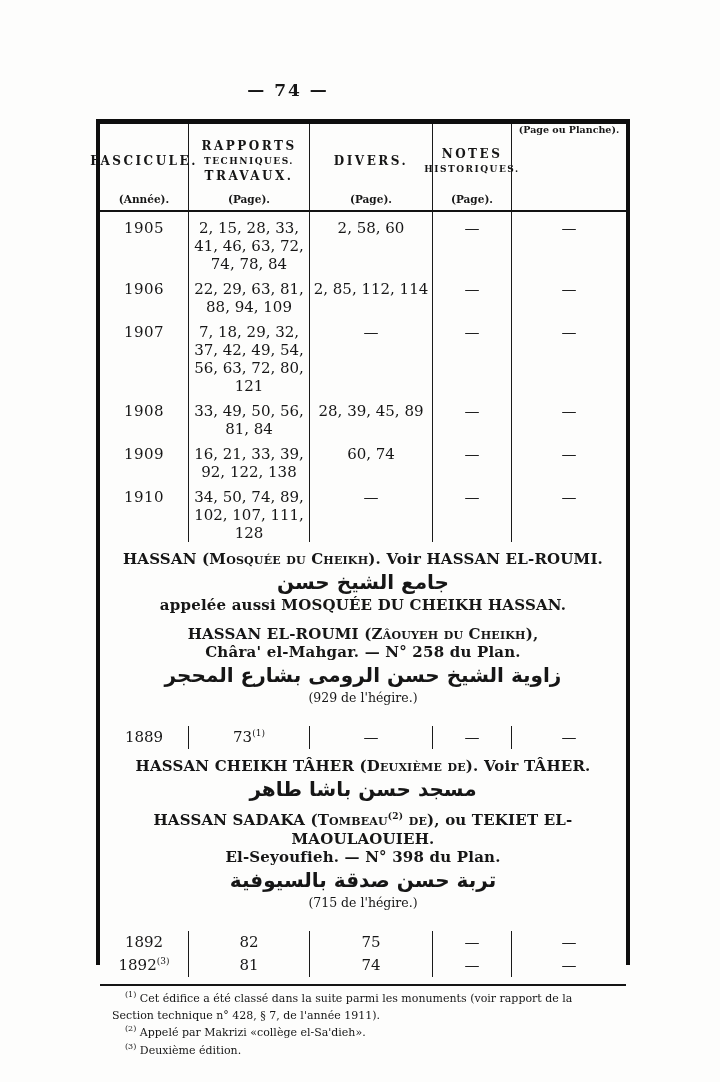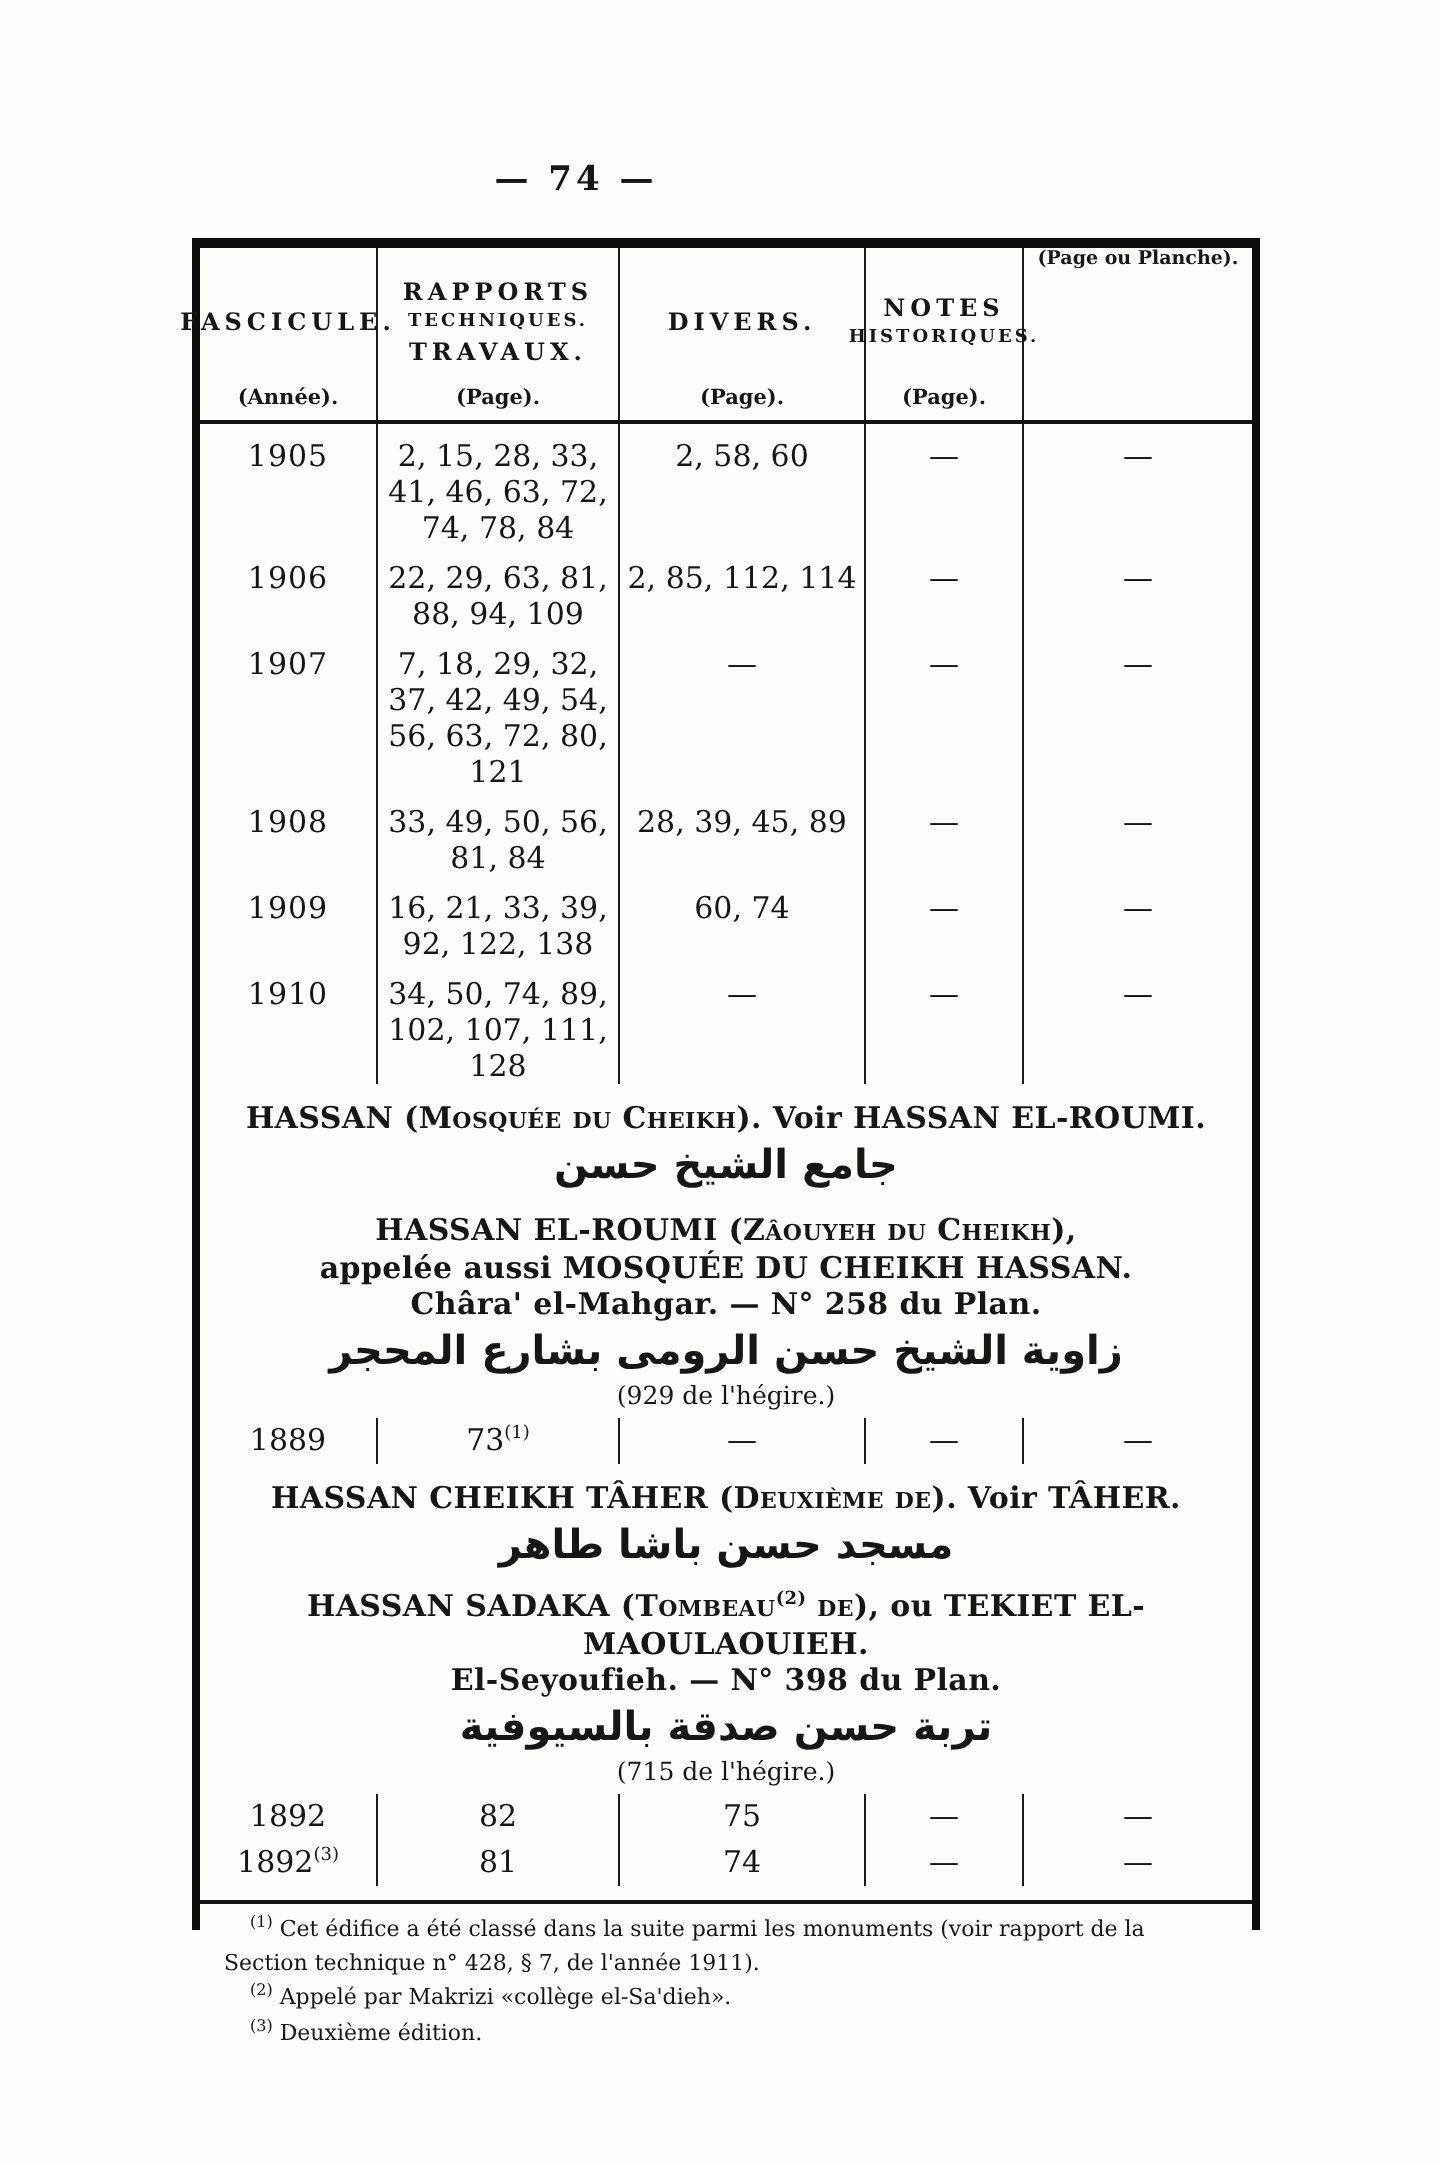--- a/index.html
+++ b/index.html
@@ -45,21 +45,21 @@
   .sc{font-variant:small-caps;}
   .sup{font-size:9px;vertical-align:super;line-height:0;}
   .arabic{
     text-align:center;direction:rtl;font-size:20px;line-height:1.35;
     font-family:"DejaVu Sans","Liberation Sans",sans-serif;font-weight:700;
   }
   .hegire{text-align:center;font-size:12.5px;margin-top:1px;}
   .mini .cell{
     box-sizing:border-box;text-align:center;font-size:15px;line-height:1.4;padding:1px 3px;
   }
-  .mt4{margin-top:4px}.mt8{margin-top:8px}.mt10{margin-top:10px}
+  .mt4{margin-top:21px}.mt8{margin-top:8px}.mt10{margin-top:10px}
   
   .fnrule{margin-top:7px;border-top:2px solid #151515;}
   .footnotes{padding:5px 10px 0 12px;font-size:11px;line-height:1.5;}
   .footnotes p{margin:0 0 1px 0;text-indent:13px;}
   .fsup{font-size:8px;vertical-align:super;line-height:0;}
 </style>
 </head>
 <body>
 
 <div class="pagenum">— 74 —</div>
@@ -135,25 +135,25 @@
     <div class="cell bl">—</div>
     <div class="cell bl">—</div>
     <div class="cell bl">—</div>
   </div>
 
   <div class="e-title mt8">
     <span>HASSAN (</span><span class="sc">Mosquée du Cheikh</span><span>). Voir HASSAN EL-ROUMI.</span>
   </div>
   <div class="arabic">جامع الشيخ حسن</div>
 
+  <div class="e-title">
+    <span>appelée aussi </span><span>MOSQUÉE DU CHEIKH HASSAN.</span>
+  </div>
   <div class="e-title mt10">
     <span>HASSAN EL-ROUMI (</span><span class="sc">Zâouyeh du Cheikh</span><span>),</span>
-  </div>
-  <div class="e-title">
-    <span>appelée aussi </span><span>MOSQUÉE DU CHEIKH HASSAN.</span>
   </div>
   <div class="e-title">Châra' el-Mahgar. — N° 258 du Plan.</div>
   <div class="arabic">زاوية الشيخ حسن الرومى بشارع المحجر</div>
   <div class="hegire">(929 de l'hégire.)</div>
   <div class="mini grid5 mt4">
     <div class="cell">1889</div>
     <div class="cell bl"><span>73</span><span class="sup">(1)</span></div>
     <div class="cell bl">—</div>
     <div class="cell bl">—</div>
     <div class="cell bl">—</div>

